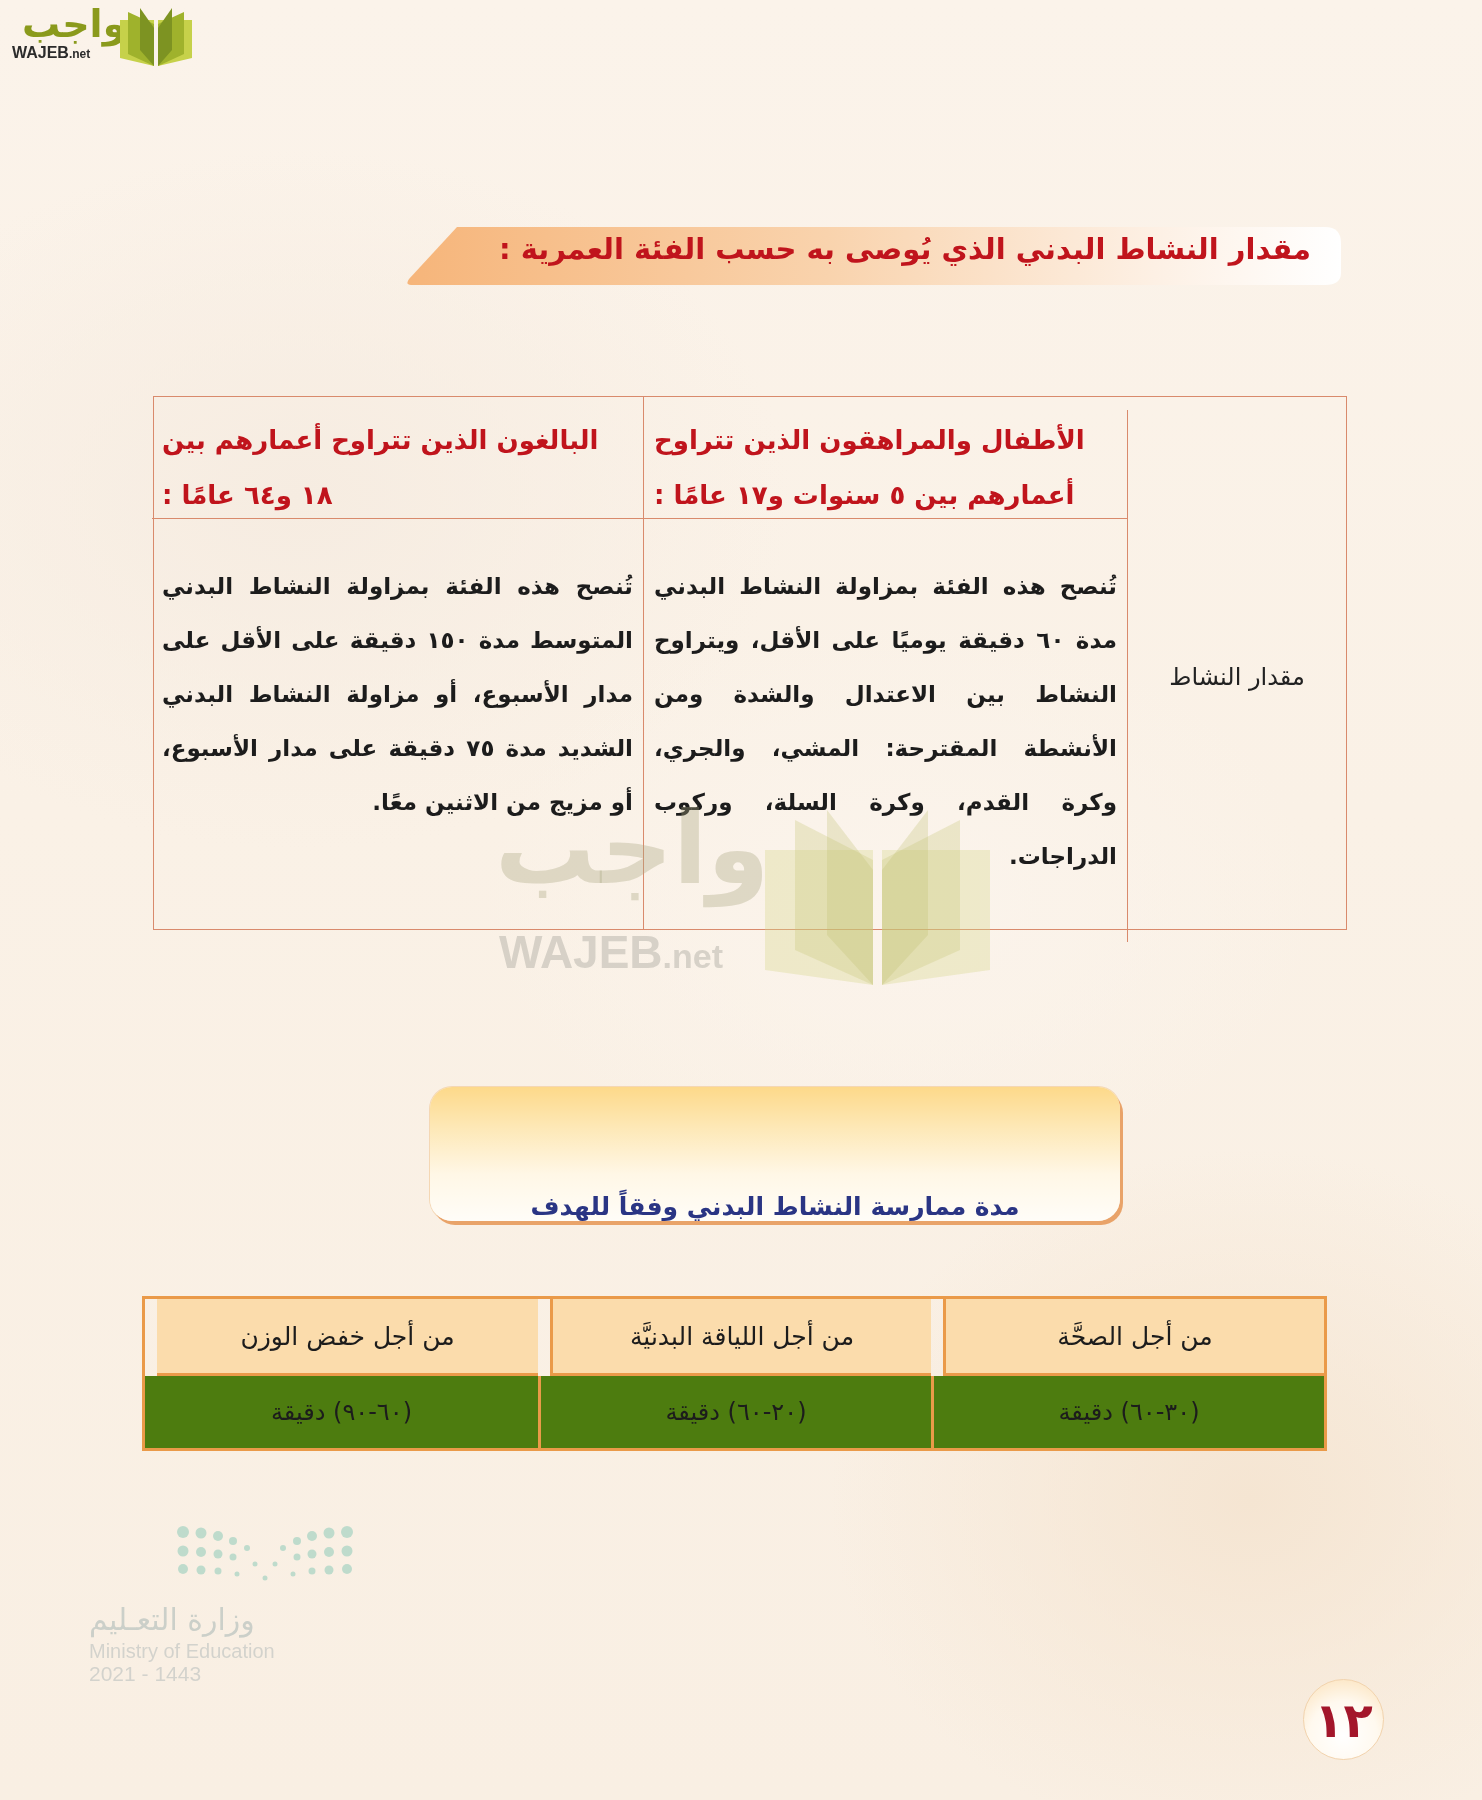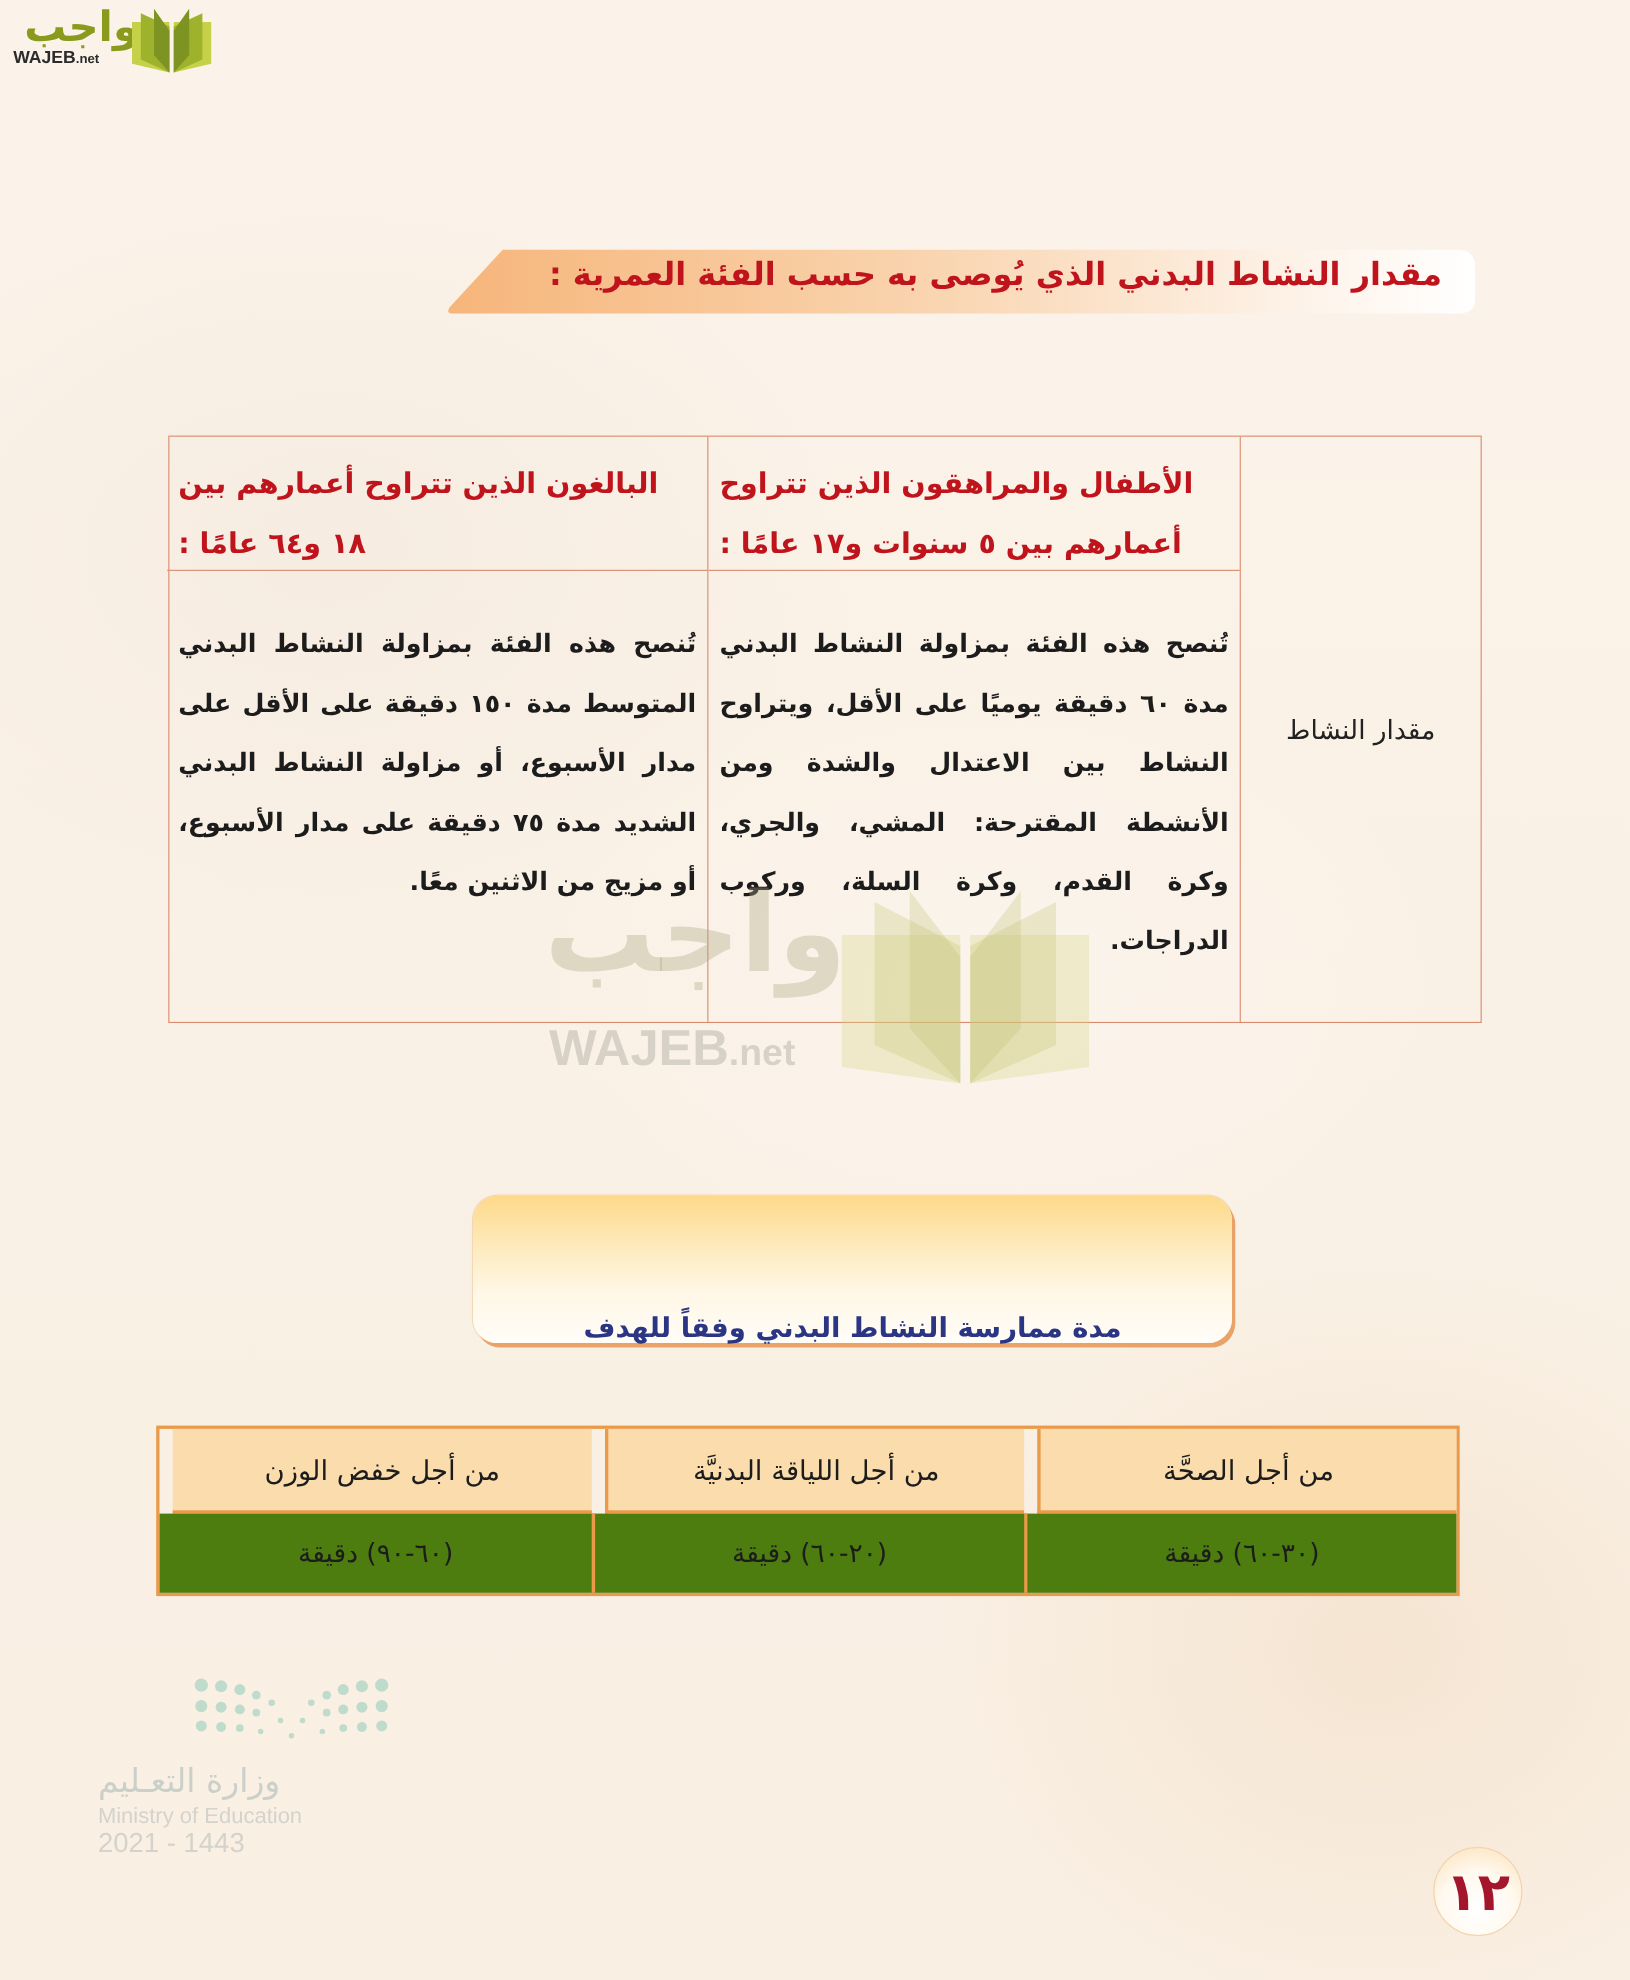--- a/index.html
+++ b/index.html
@@ -45,21 +45,21 @@
     white-space: nowrap;
   }
 
   
   .main-table {
     position: absolute; left: 153px; top: 396px; width: 1194px; height: 534px;
     border: 1.5px solid #d98a6c;
     direction: rtl;
   }
   .main-table .col-label {
-    position: absolute; right: 0; top: 0; width: 219px; height: 100%;
+    position: absolute; right: 0; top: 13px; width: 219px; height: 100%;
     border-left: 1.5px solid #d98a6c;
     display: flex; align-items: center; justify-content: center;
     font-size: 24px; color: #222;
     padding-top: 2px;
   }
   .main-table .col {
     position: absolute; top: 0; height: 100%;
   }
   .main-table .col.children { right: 219px; width: 484px; border-left: 1.5px solid #d98a6c; }
   .main-table .col.adults { right: 703px; width: 491px; }
@@ -139,21 +139,21 @@
   .ministry .min-ar {
     position: absolute; left: 4px; top: 78px;
     font-size: 30px; color: #a7b6b4; direction: rtl; letter-spacing: 1px;
   }
   .ministry .min-en {
     position: absolute; left: 4px; top: 116px;
     font-size: 20px; color: #b5bcbb; font-family: "Liberation Sans", sans-serif;
   }
   .ministry .min-year {
     position: absolute; left: 4px; top: 138px;
-    font-size: 25px; color: #b5bcbb; font-family: "Liberation Sans", sans-serif;
+    font-size: 21px; color: #b5bcbb; font-family: "Liberation Sans", sans-serif;
   }
 
   
   .page-num {
     position: absolute; left: 1303px; top: 1679px; width: 81px; height: 81px;
     border-radius: 50%;
     background: radial-gradient(circle at 50% 70%, #ffffff 0%, #fff9ef 50%, #fbdfb4 100%);
     border: 1px solid #f2d3ad;
     display: flex; align-items: center; justify-content: center;
     font-size: 48px; font-weight: bold; color: #a3162b;

